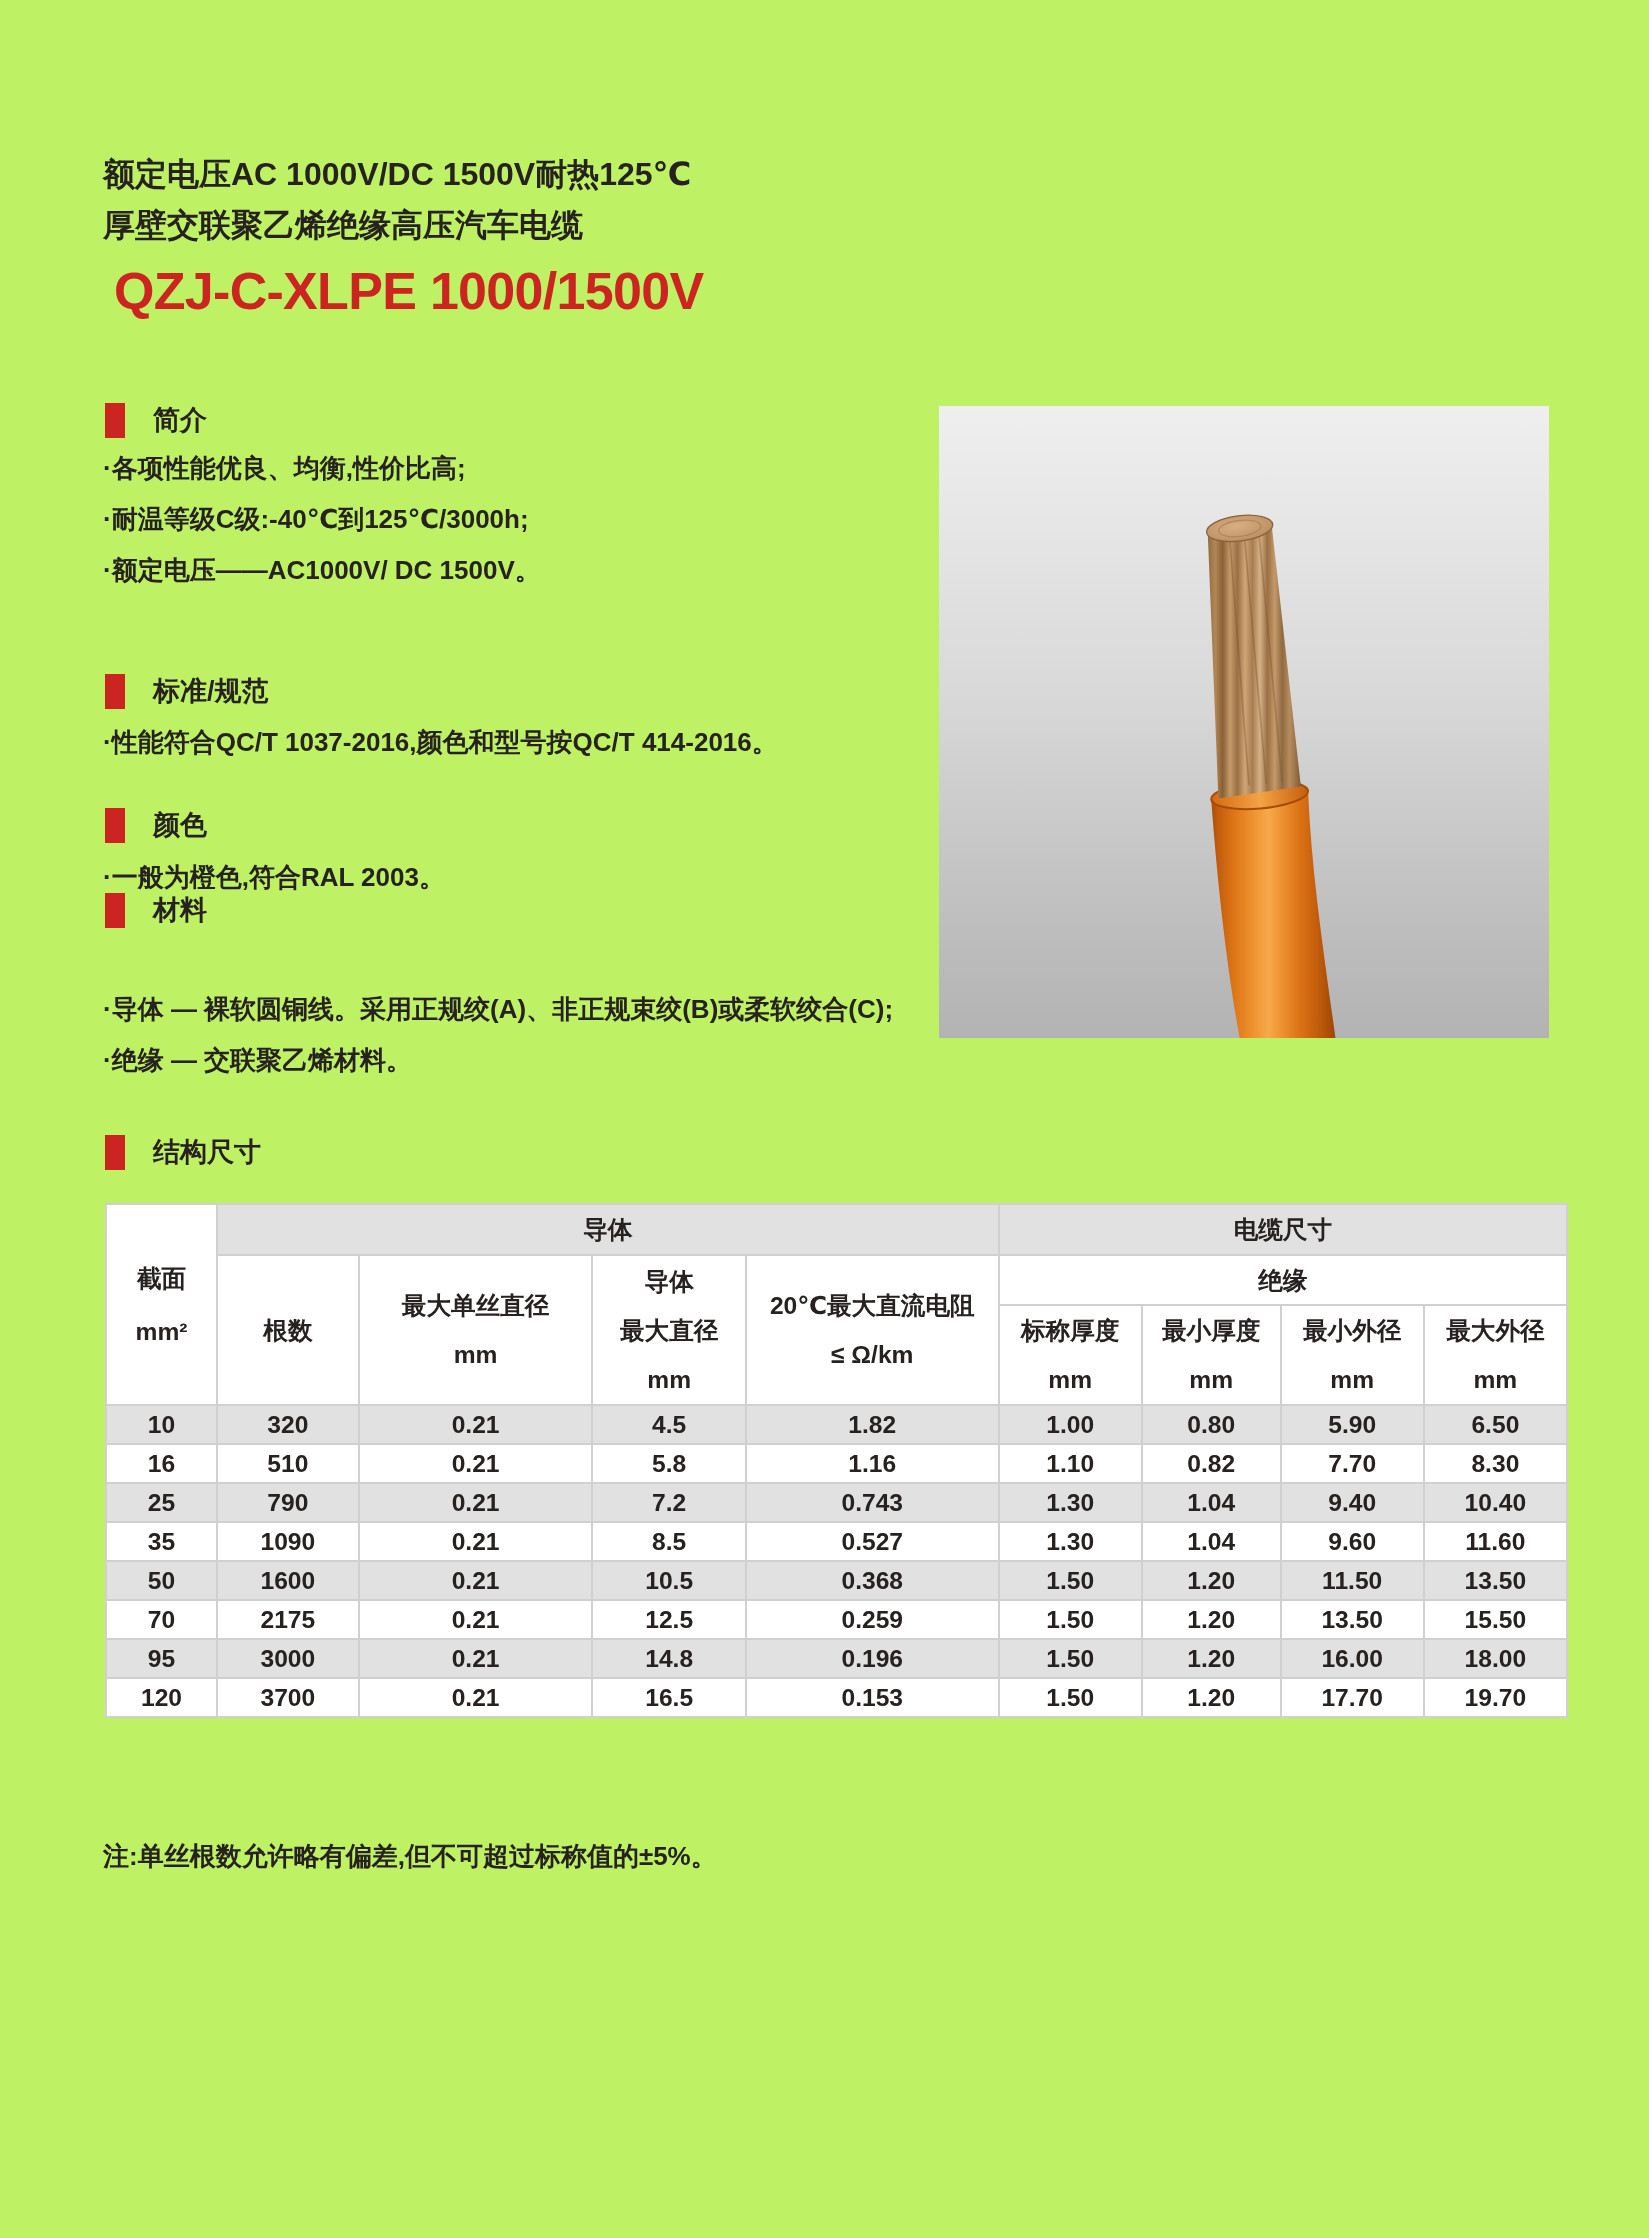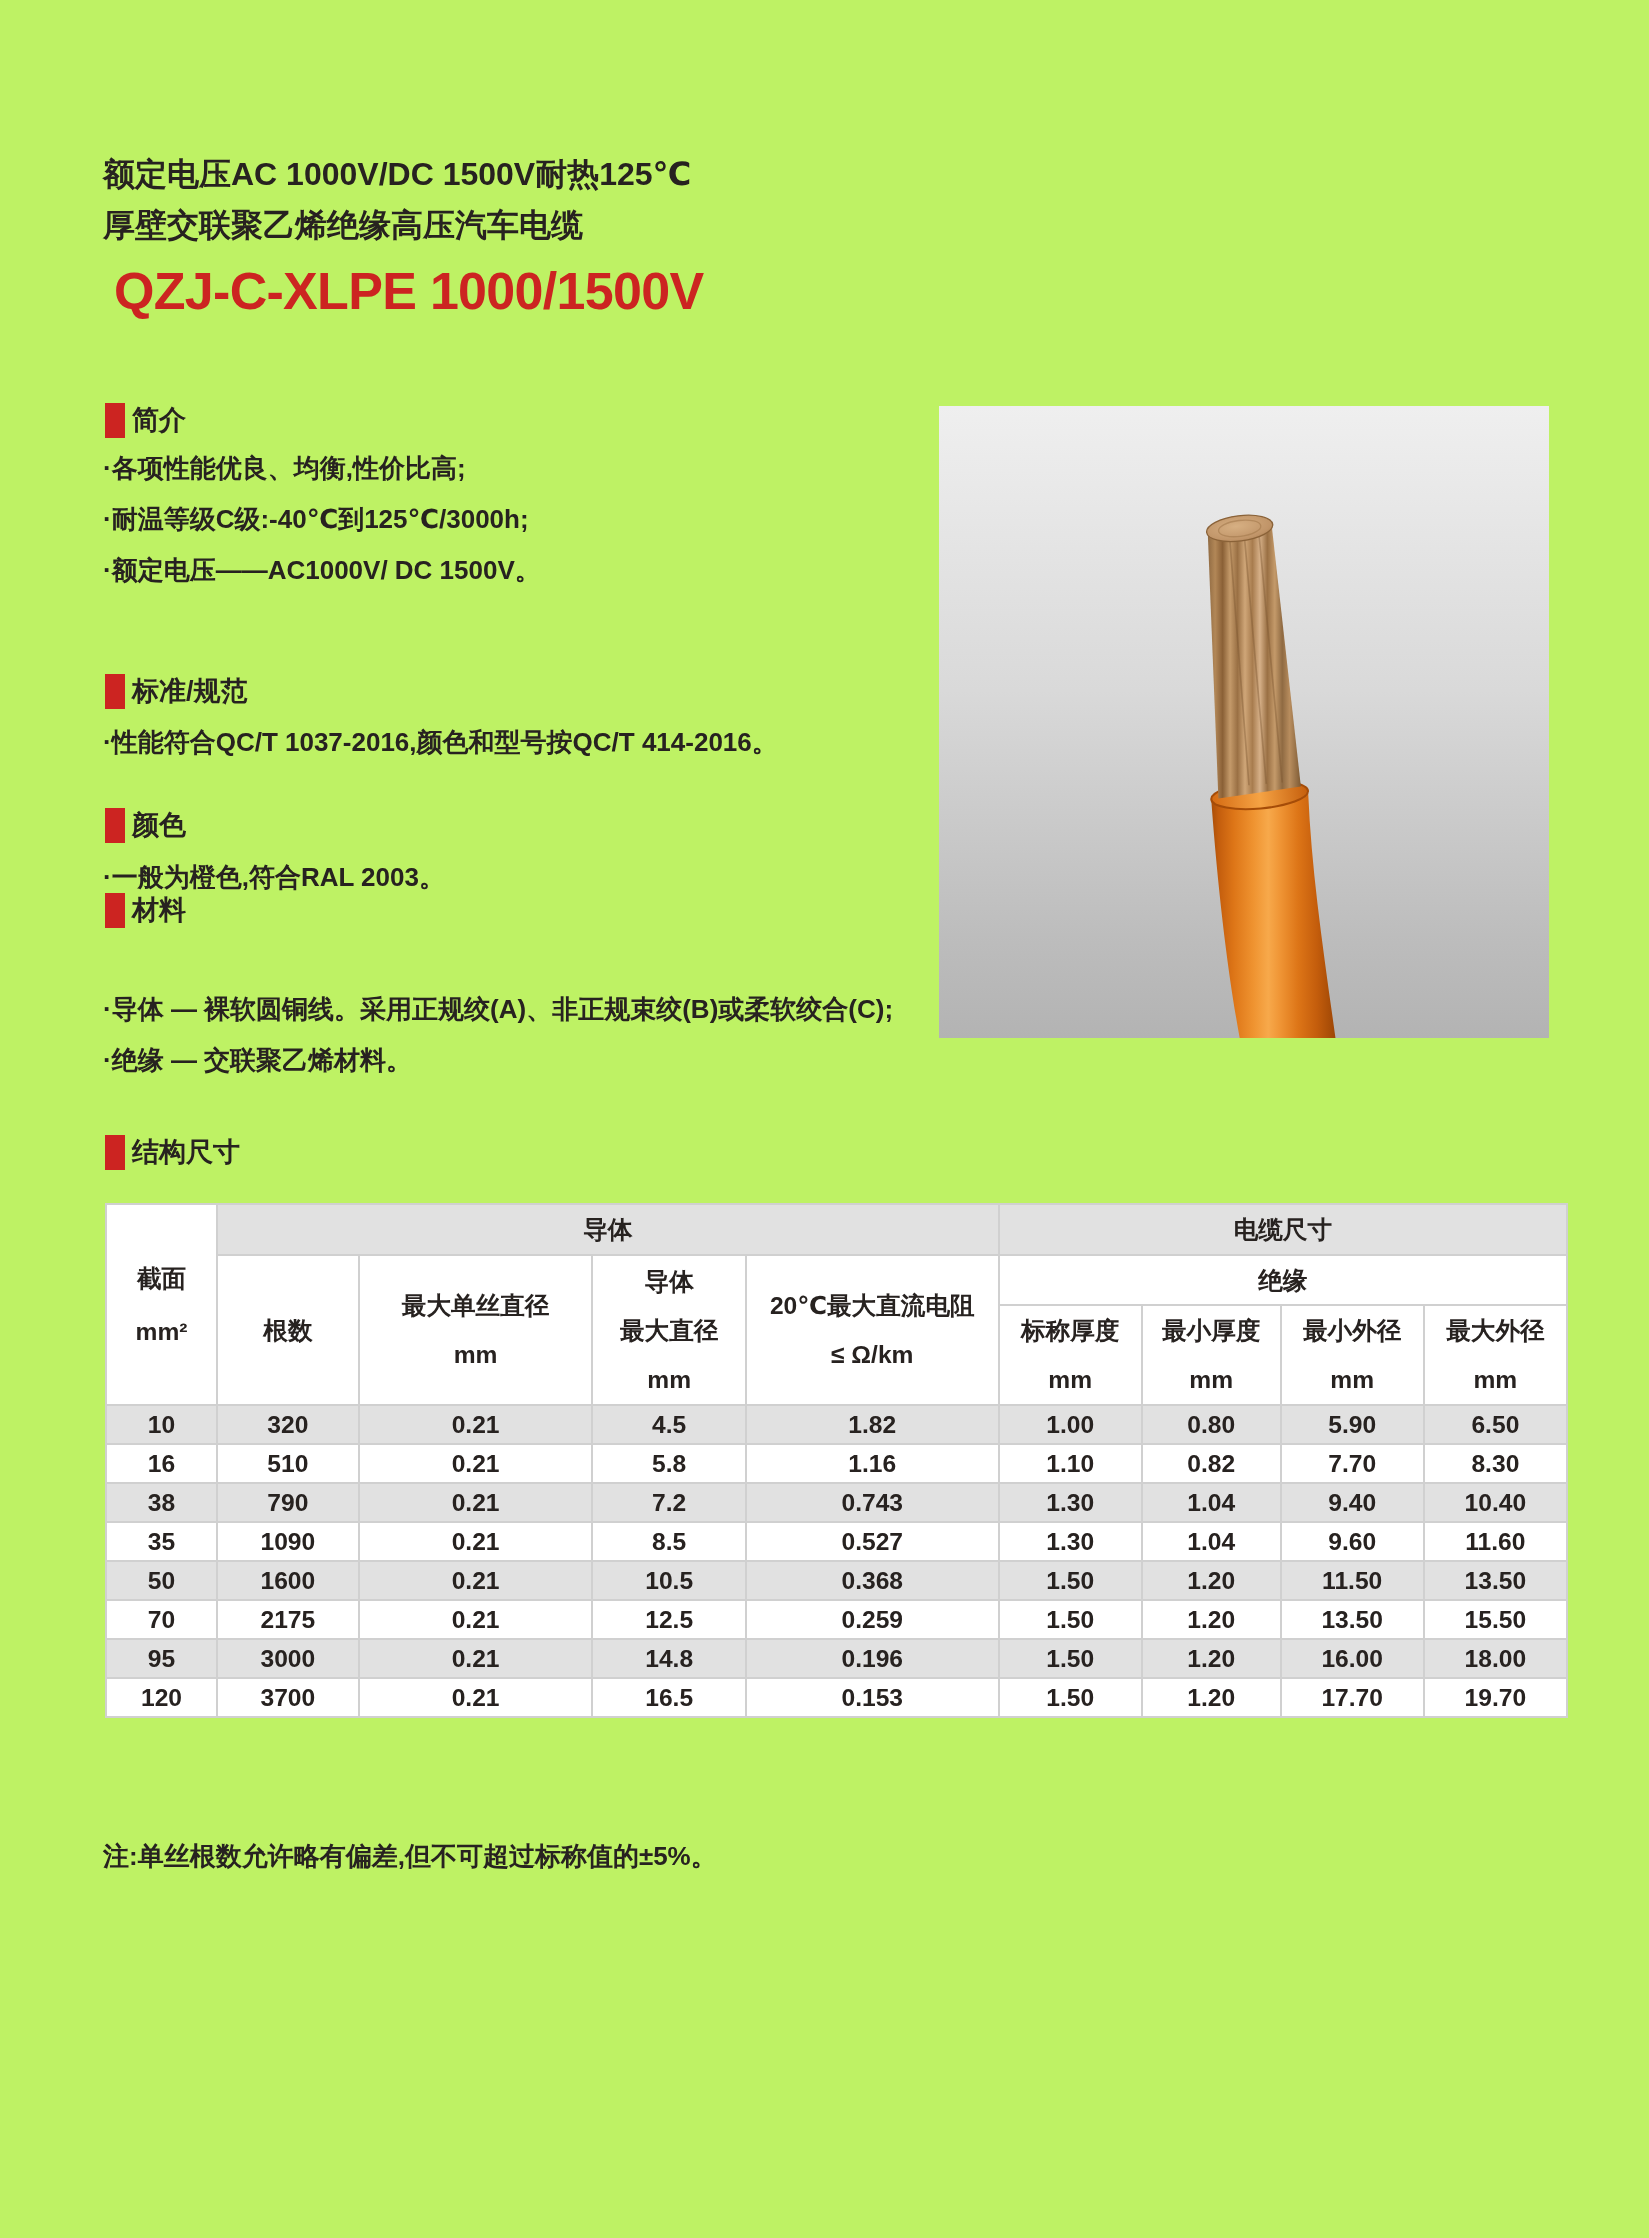--- a/index.html
+++ b/index.html
@@ -14,21 +14,21 @@
   
   .title-line{position:absolute;left:103px;font-size:32px;font-weight:700;line-height:37px;color:#272220;white-space:nowrap;}
   #title1{top:156px;}
   #title2{top:207px;}
   #model{
     position:absolute;left:101px;top:261px;
     font-size:52px;font-weight:700;letter-spacing:-0.7px;
     color:#cc2421;white-space:nowrap;margin-left:13px;
   }
   
-  .sec-head{position:absolute;left:105px;display:flex;align-items:center;gap:7px;}
+  .sec-head{position:absolute;left:105px;display:flex;align-items:center;gap:28px;}
   .sec-bar{width:20px;height:35px;background:#cc2421;flex:0 0 auto;}
   .sec-label{font-size:27px;font-weight:700;color:#272220;white-space:nowrap;}
   
   .bullets{position:absolute;left:103px;font-size:26px;font-weight:700;line-height:51px;color:#272220;white-space:nowrap;}
   
   #photo{position:absolute;left:939px;top:406px;width:610px;height:632px;}
   #photo svg{display:block;width:100%;height:100%;}
   
   #spec-table{
     position:absolute;left:105px;top:1203px;width:1463px;
@@ -234,21 +234,21 @@
           <td>510</td>
           <td>0.21</td>
           <td>5.8</td>
           <td>1.16</td>
           <td>1.10</td>
           <td>0.82</td>
           <td>7.70</td>
           <td>8.30</td>
     </tr>
     <tr class="r odd">
-      <td>38</td>
+      <td>25</td>
           <td>790</td>
           <td>0.21</td>
           <td>7.2</td>
           <td>0.743</td>
           <td>1.30</td>
           <td>1.04</td>
           <td>9.40</td>
           <td>10.40</td>
     </tr>
     <tr class="r">

